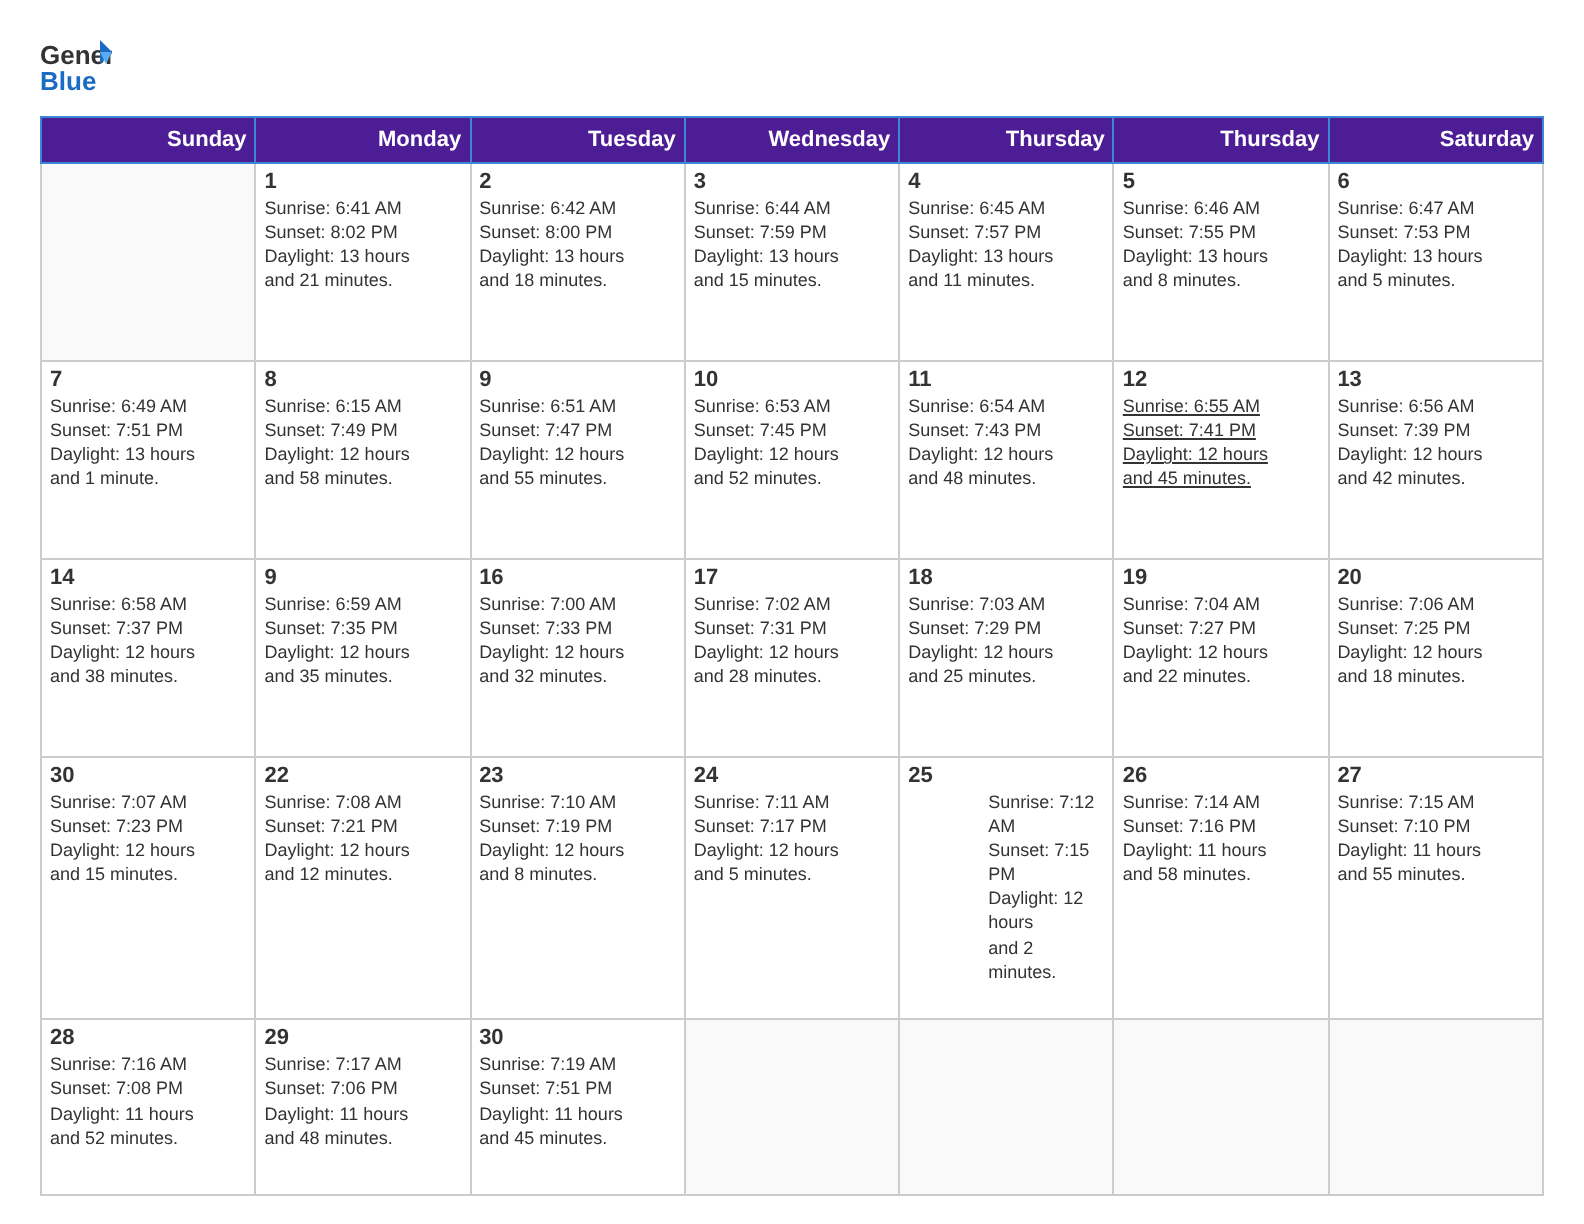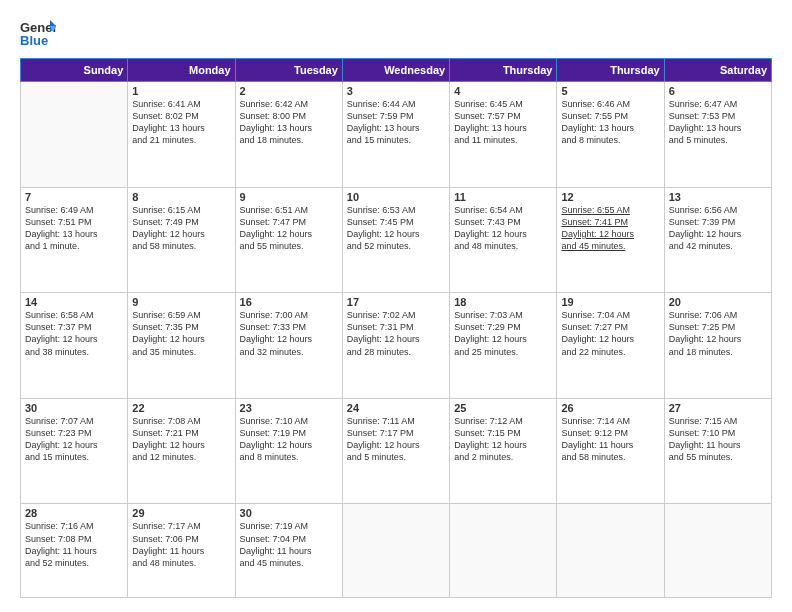--- a/index.html
+++ b/index.html
@@ -289,29 +289,29 @@
           </td>
           <td>
             <span class="day-num">24</span>
             <div class="cell-text" style="white-space: pre-line;">Sunrise: 7:11 AM
 Sunset: 7:17 PM
 Daylight: 12 hours
 and 5 minutes.</div>
           </td>
           <td>
             <span class="day-num">25</span>
-            <div class="cell-text" style="white-space: pre-line;">Sunrise: 7:12 AM
+            <div class="cell-text" style="white-space: pre-line; margin-left: 40px;">Sunrise: 7:12 AM
 Sunset: 7:15 PM
 Daylight: 12 hours
 and 2 minutes.</div>
           </td>
           <td>
             <span class="day-num">26</span>
             <div class="cell-text" style="white-space: pre-line;">Sunrise: 7:14 AM
-Sunset: 9:12 PM
+Sunset: 7:16 PM
 Daylight: 11 hours
 and 58 minutes.</div>
           </td>
           <td>
             <span class="day-num">27</span>
             <div class="cell-text" style="white-space: pre-line;">Sunrise: 7:15 AM
 Sunset: 7:10 PM
 Daylight: 11 hours
 and 55 minutes.</div>
           </td>
@@ -327,21 +327,21 @@
           <td>
             <span class="day-num">29</span>
             <div class="cell-text" style="white-space: pre-line;">Sunrise: 7:17 AM
 Sunset: 7:06 PM
 Daylight: 11 hours
 and 48 minutes.</div>
           </td>
           <td>
             <span class="day-num">30</span>
             <div class="cell-text" style="white-space: pre-line;">Sunrise: 7:19 AM
-Sunset: 7:04 PM
+Sunset: 7:51 PM
 Daylight: 11 hours
 and 45 minutes.</div>
           </td>
           <td class="empty-cell"></td>
           <td class="empty-cell"></td>
           <td class="empty-cell"></td>
           <td class="empty-cell"></td>
         </tr>
       </tbody>
   </table>

